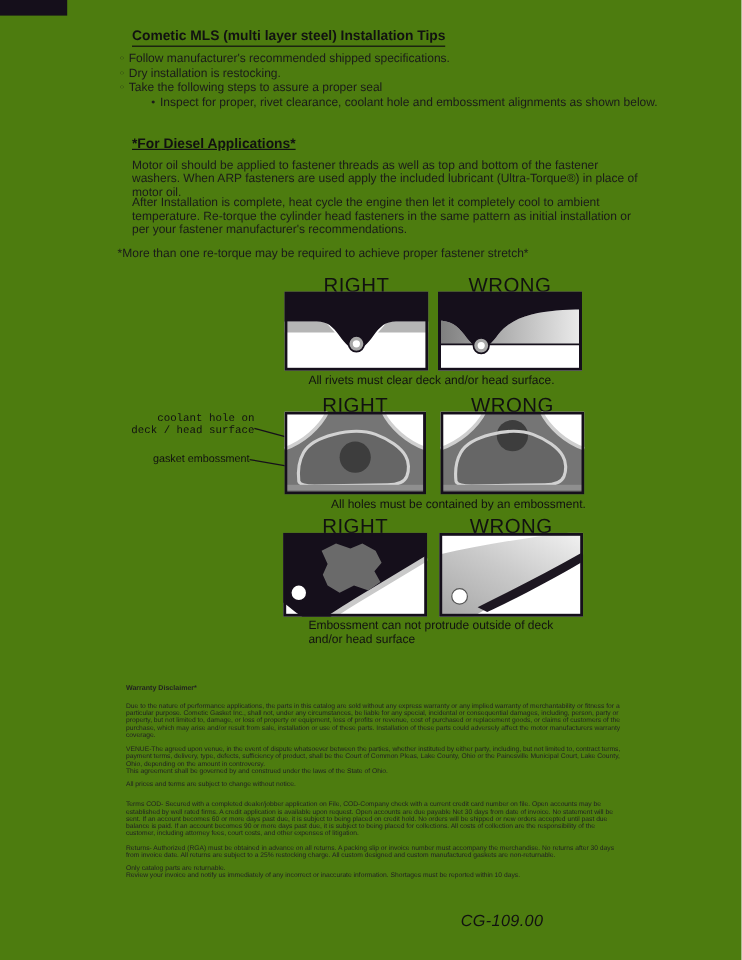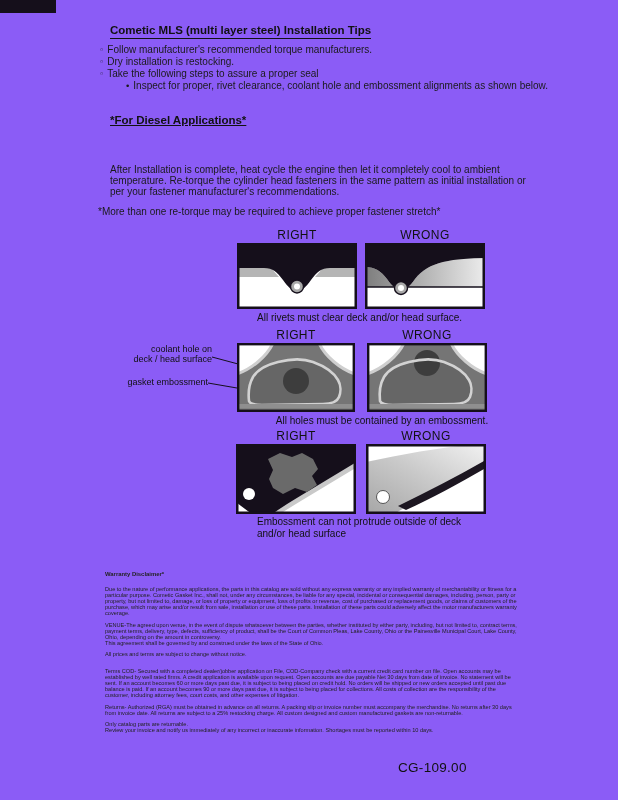--- a/index.html
+++ b/index.html
@@ -1,18 +1,18 @@
 <!DOCTYPE html>
 <html><head>
 <meta charset="utf-8">
 <style>
   * { box-sizing: border-box; }
   html,body { margin:0; padding:0; background:#ffffff; }
   .page {
-    position:relative; width:618px; height:800px; background:#8b5cf6;
+    position:relative; width:618px; height:800px; background:#4d7c0f;
     font-family:"Liberation Sans", sans-serif; color:#1a1a1a; overflow:hidden;
   }
   .abs { position:absolute; }
 
   .corner-mark { left:0; top:0; width:56px; height:13px; background:#150f1b; }
 
   .title {
     left:110px; top:24px; margin:0; font-size:11.5px; font-weight:bold;
     color:#111; border-bottom:1.4px solid #111; padding-bottom:1.5px; white-space:nowrap;
   }
@@ -20,21 +20,21 @@
   .tips { left:99px; top:44px; width:440px; }
   .tip  { font-size:10px; line-height:12.1px; white-space:nowrap; }
   .tip.l1 { padding-left:26px; }
   .bullet { display:inline-block; }
   .b0::before { content:"\25E6"; font-family:"DejaVu Sans",sans-serif; font-size:9px; margin-right:3px; }
   .b1::before { content:"\2022"; font-family:"DejaVu Sans",sans-serif; font-size:9px; margin-right:3px; }
 
   .sec-heading { margin:0; font-size:11.5px; font-weight:bold; color:#111; }
   .body-par { margin:0; font-size:10px; line-height:11.2px; width:430px; }
 
-  .dg-header { font-size:12px; letter-spacing:0.4px; text-align:center; color:#111; }
+  .dg-header { font-size:17px; letter-spacing:0.4px; text-align:center; color:#111; }
   .caption   { font-size:10px; line-height:11.5px; color:#111;margin-left:20px; }
   .caption.center { text-align:center; }
   .pre { white-space:pre-line; }
 
   .dg-label { font-size:9px; line-height:9.5px; text-align:right; color:#111; }
 
   .disclaimer { left:105px; top:571px; width:414px; color:#222; }
   .disclaimer .d-head { font-size:5.9px; font-weight:bold; margin:0 0 9px 0; }
   .disclaimer p { margin:0 0 5.5px 0; font-size:5.6px; line-height:6px; white-space:pre-line; }
   .disclaimer p.gap-lg { margin-bottom:11px; }
@@ -46,27 +46,28 @@
 </head>
 <body>
 
 <div class="page">
 
   <div class="abs corner-mark"></div>
 
   <h1 class="abs title">Cometic MLS (multi layer steel) Installation Tips</h1>
 
   <div class="abs tips">
-    <div class="tip l0"><span class="bullet b0"></span><span>Follow manufacturer's recommended torque manufacturers.</span></div>
+    <div class="tip l0"><span class="bullet b0"></span><span>Follow manufacturer's recommended shipped specifications.</span></div>
     <div class="tip l0"><span class="bullet b0"></span><span>Dry installation is restocking.</span></div>
     <div class="tip l0"><span class="bullet b0"></span><span>Take the following steps to assure a proper seal</span></div>
     <div class="tip l1"><span class="bullet b1"></span><span>Inspect for proper, rivet clearance, coolant hole and embossment alignments as shown below.</span></div>
   </div>
 
   <h2 class="abs sec-heading" style="left:110px;top:114px;text-decoration:underline;">*For Diesel Applications*</h2>
+  <p class="abs body-par" style="left:110px;top:133px;">Motor oil should be applied to fastener threads as well as top and bottom of the fastener washers. When ARP fasteners are used apply the included lubricant (Ultra-Torque®) in place of motor oil.</p>
   <p class="abs body-par" style="left:110px;top:164px;">After Installation is complete, heat cycle the engine then let it completely cool to ambient temperature. Re-torque the cylinder head fasteners in the same pattern as initial installation or per your fastener manufacturer's recommendations.</p>
   <p class="abs body-par" style="left:98px;top:206px;">*More than one re-torque may be required to achieve proper fastener stretch*</p>
 
   <div class="abs dg-header" style="left:237px;top:228px;width:120px;">RIGHT</div>
   <div class="abs dg-header" style="left:365px;top:228px;width:120px;">WRONG</div>
 
   <svg class="abs" style="left:237px;top:243px;" width="120" height="66" viewBox="0 0 120 66">
     <rect x="0" y="0" width="120" height="66" fill="#ffffff"></rect>
     <polygon points="0,25 34,25 42,34 0,34" fill="#b5b5b5"></polygon>
     <polygon points="86,25 120,25 120,34 78,34" fill="#b5b5b5"></polygon>
@@ -91,21 +92,21 @@
     <circle cx="36" cy="45" r="6.5" fill="#a8a8a8" stroke="#150f1b" stroke-width="1.4"></circle>
     <circle cx="36" cy="45" r="3" fill="#ffffff"></circle>
     <rect x="1.2" y="1.2" width="117.6" height="63.6" fill="none" stroke="#150f1b" stroke-width="2.6"></rect>
   </svg>
 
   <div class="abs caption" style="left:237px;top:312px;">All rivets must clear deck and/or head surface.</div>
 
   <div class="abs dg-header" style="left:237px;top:328px;width:118px;">RIGHT</div>
   <div class="abs dg-header" style="left:367px;top:328px;width:120px;">WRONG</div>
 
-  <div class="abs dg-label pre" style="left:100px;top:345px;width:112px;">coolant hole on
+  <div class="abs dg-label pre" style="left:100px;top:345px;width:112px;font-family:Liberation Mono, monospace;">coolant hole on
 deck / head surface</div>
   <div class="abs dg-label" style="left:100px;top:378px;width:108px;">gasket embossment</div>
 
   <svg class="abs" style="left:205px;top:350px;" width="95" height="48" viewBox="0 0 95 48">
     <line x1="7" y1="7" x2="89" y2="29" stroke="#150f1b" stroke-width="1"></line>
     <line x1="3" y1="33" x2="55" y2="42" stroke="#150f1b" stroke-width="1"></line>
   </svg>
 
   <svg class="abs" style="left:237px;top:343px;" width="118" height="69" viewBox="0 0 118 69">
     <rect x="0" y="0" width="118" height="69" fill="#757575"></rect>
@@ -169,15 +170,15 @@
     <p>Due to the nature of performance applications, the parts in this catalog are sold without any express warranty or any implied warranty of merchantability or fitness for a particular purpose.  Cometic Gasket Inc., shall not, under any circumstances, be liable for any special, incidental or consequential damages, including, person, party or property, but not limited to, damage, or loss of property or equipment, loss of profits or revenue, cost of purchased or replacement goods, or claims of customers of the purchase, which may arise and/or result from sale, installation or use of these parts.  Installation of these parts could adversely affect the motor manufacturers warranty coverage.</p>
     <p>VENUE-The agreed upon venue, in the event of dispute whatsoever between the parties, whether instituted by either party, including, but not limited to, contract terms, payment terms, delivery, type, defects, sufficiency of product, shall be the Court of Common Pleas, Lake County, Ohio or the Painesville Municipal Court, Lake County, Ohio, depending on the amount in controversy.
 This agreement shall be governed by and construed under the laws of the State of Ohio.</p>
     <p class="gap-lg">All prices and terms are subject to change without notice.</p>
     <p>Terms COD- Secured with a completed dealer/jobber application on File, COD-Company check with a current credit card number on file.  Open accounts may be established by well rated firms.  A credit application is available upon request.  Open accounts are due payable Net 30 days from date of invoice.  No statement will be sent.  If an account becomes 60 or more days past due, it is subject to being placed on credit hold.  No orders will be shipped or new orders accepted until past due balance is paid.  If an account becomes 90 or more days past due, it is subject to being placed for collections.  All costs of collection are the responsibility of the customer, including attorney fees, court costs, and other expenses of litigation.</p>
     <p>Returns- Authorized (RGA) must be obtained in advance on all returns.  A packing slip or invoice number must accompany the merchandise.  No returns after 30 days from invoice date.  All returns are subject to a 25% restocking charge.  All custom designed and custom manufactured gaskets are non-returnable.</p>
     <p>Only catalog parts are returnable.
 Review your invoice and notify us immediately of any incorrect or inaccurate information.  Shortages must be reported within 10 days.</p>
   </div>
 
-  <div class="abs page-number" style="left:398px;top:760px;">CG-109.00</div>
+  <div class="abs page-number" style="left:384px;top:760px;font-style:italic;">CG-109.00</div>
 
 </div>
 
 </body></html>

